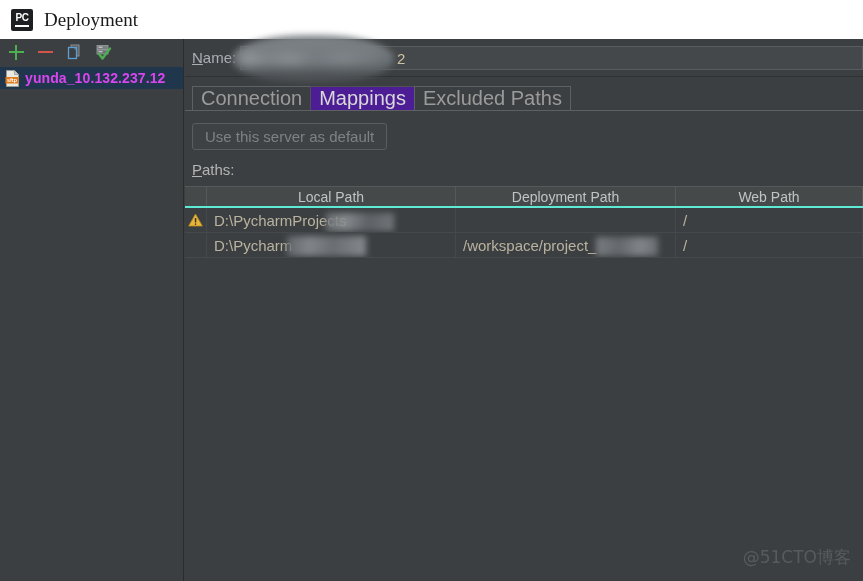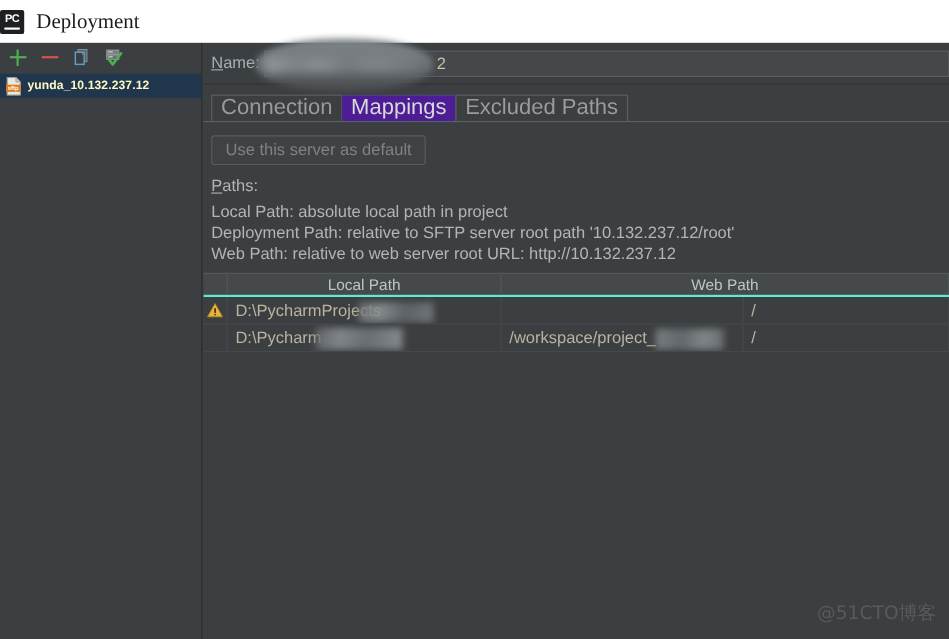--- a/index.html
+++ b/index.html
@@ -9,20 +9,21 @@
     background: #3c3f41;
     font-family: "Liberation Sans", sans-serif;
   }
   #app { position: relative; width: 863px; height: 581px; }
 
   
   .titlebar {
     position: absolute; left: 0; top: 0; width: 863px; height: 39px;
     background: #ffffff;
     display: flex; align-items: center;
+    padding-left: 11px;
   }
   .pc-icon {
     width: 22px; height: 22px;
     background: #1e1f22;
     border-radius: 2px;
     position: relative;
     flex: 0 0 auto;
     display: flex; align-items: center; justify-content: center;
   }
   .pc-icon .pc-text {
@@ -70,21 +71,21 @@
   .srv-list { padding-top: 2px; }
   .srv-item {
     height: 22px; display: flex; align-items: center;
     padding-left: 5px; gap: 5px; cursor: pointer;
   }
   .srv-item.selected { background: #20364c; }
   .sftp-ico {
     width: 15px; height: 17px; position: relative; flex: 0 0 auto;
   }
   .srv-label {
-    font-size: 11px; color: #fef9c3; font-weight: bold;
+    font-size: 14px; color: #d946ef; font-weight: bold;
     white-space: nowrap; letter-spacing: 0.1px;
   }
 
   
   .main {
     position: absolute; left: 185px; top: 39px;
     width: 678px; height: 542px;
     background: #3c3f41;
   }
 
@@ -306,30 +307,26 @@
       <div class="tab active">Mappings</div>
       <div class="tab">Excluded Paths</div>
       <div class="tab-underline"></div>
     </div>
 
     <div class="default-btn-row">
       <div class="default-btn">Use this server as default</div>
     </div>
 
     <div class="paths-label"><u>P</u>aths:</div>
-    <div class="paths-desc">
-      <div>Local Path: absolute local path in project</div>
-      <div>Deployment Path: relative to SFTP server root path '10.132.237.12/root'</div>
-      <div>Web Path: relative to web server root URL: http://10.132.237.12</div>
-    </div>
 
     <div class="tbl">
       <div class="tbl-head">
         <div class="th col-warn"></div>
         <div class="th col-local">Local Path</div>
+        <div class="th col-deploy">Deployment Path</div>
         <div class="th col-web">Web Path</div>
       </div>
       <div class="tbl-body">
 
         <div class="tr">
           <div class="td warncell col-warn">
             <span class="warn-tri">
               <svg width="15" height="14" viewBox="0 0 15 14">
                 <path d="M7.5 1 L14.3 13 H0.7 Z" fill="#e8b53a" stroke="#b88a1e" stroke-width="0.8" stroke-linejoin="round"></path>
                 <rect x="6.8" y="5" width="1.5" height="4.6" rx="0.6" fill="#3b3124"></rect>

